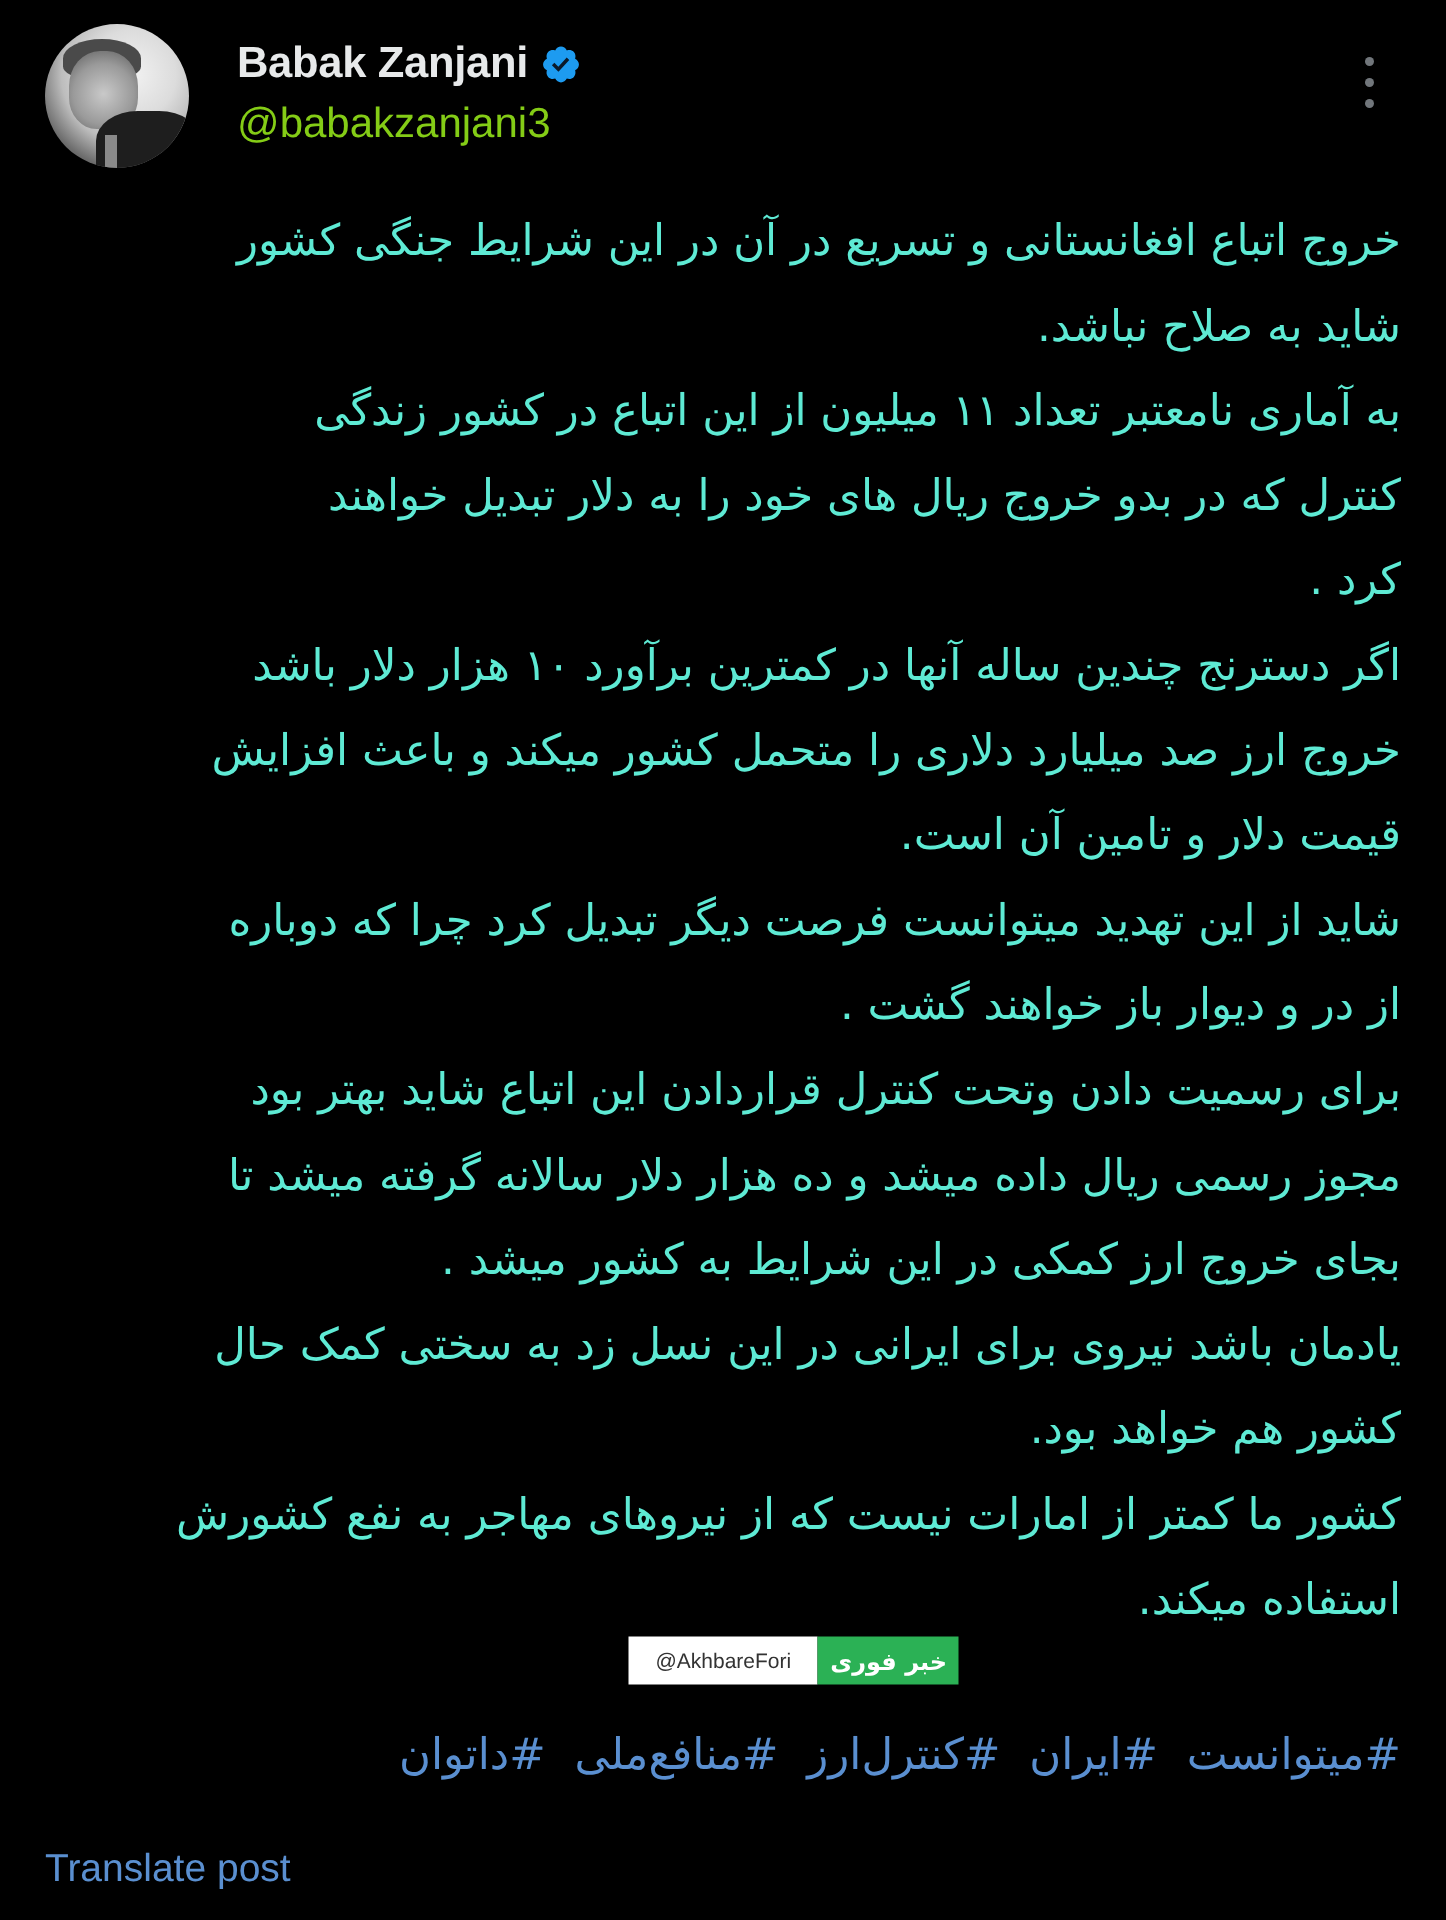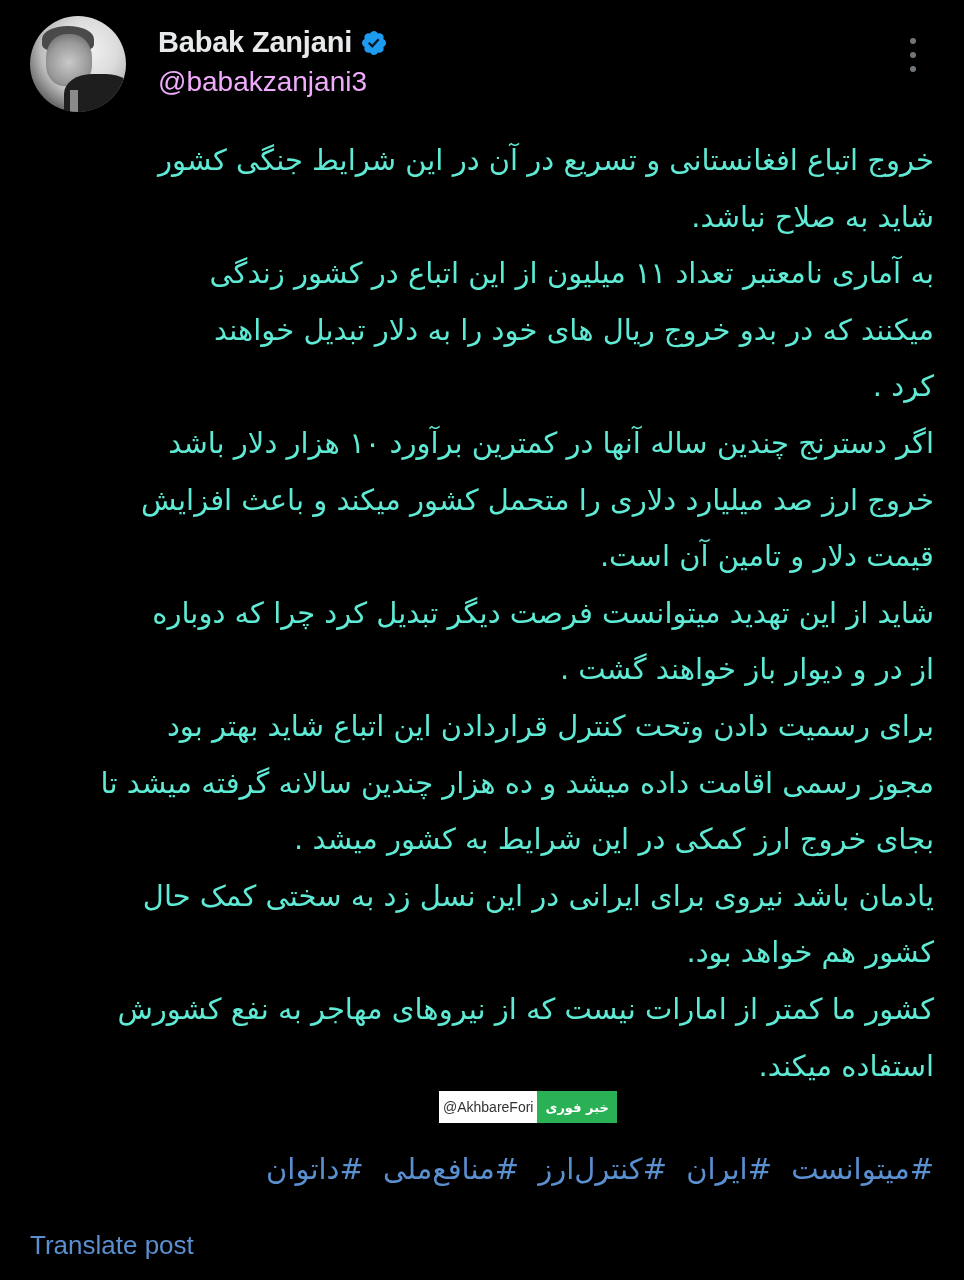--- a/index.html
+++ b/index.html
@@ -77,21 +77,21 @@
     width: 28px;
     height: 28px;
     display: inline-block;
   }
   .handle {
     position: absolute;
     left: 158px;
     top: 66px;
     font-family: "Liberation Sans", sans-serif;
     font-size: 28px;
-    color: #f0abfc;
+    color: #84cc16;
   }
   .more-btn {
     position: absolute;
     left: 906px;
     top: 38px;
     width: 14px;
     height: 34px;
     display: flex;
     flex-direction: column;
     justify-content: space-between;
@@ -127,30 +127,29 @@
     height: 32px;
     display: flex;
     flex-direction: row;
     align-items: stretch;
   }
   .wm-handle {
     background: #ffffff;
     color: #333333;
     font-family: "Liberation Sans", sans-serif;
     font-size: 14px;
-    padding: 0 4px;
-    display: flex;
-    align-items: center;
-    margin-left: 20px;
+    padding: 0 18px;
+    display: flex;
+    align-items: center;
   }
   .wm-logo {
     background: #2bb155;
     color: #ffffff;
     font-family: "DejaVu Sans", sans-serif;
-    font-size: 13px;
+    font-size: 16px;
     font-weight: bold;
     padding: 0 8px;
     display: flex;
     align-items: center;
     direction: rtl;
   }
   .hashtags {
     position: absolute;
     right: 30px;
     top: 1152px;
@@ -202,29 +201,29 @@
     <span></span>
     <span></span>
     <span></span>
   </div>
 </div>
 
 <div class="tweet-body">
   <p>خروج اتباع افغانستانی و تسریع در آن در این شرایط جنگی کشور</p>
   <p>شاید به صلاح نباشد.</p>
   <p>به آماری نامعتبر تعداد ۱۱ میلیون از این اتباع در کشور زندگی</p>
-  <p>میکنند که در بدو خروج ریال های خود را به دلار تبدیل خواهند</p>
+  <p>کنترل که در بدو خروج ریال های خود را به دلار تبدیل خواهند</p>
   <p>کرد .</p>
   <p>اگر دسترنج چندین ساله آنها در کمترین برآورد ۱۰ هزار دلار باشد</p>
   <p>خروج ارز صد میلیارد دلاری را متحمل کشور میکند و باعث افزایش</p>
   <p>قیمت دلار و تامین آن است.</p>
   <p>شاید از این تهدید میتوانست فرصت دیگر تبدیل کرد چرا که دوباره</p>
   <p>از در و دیوار باز خواهند گشت .</p>
   <p>برای رسمیت دادن وتحت کنترل قراردادن این اتباع شاید بهتر بود</p>
-  <p>مجوز رسمی اقامت داده میشد و ده هزار چندین سالانه گرفته میشد تا</p>
+  <p>مجوز رسمی ریال داده میشد و ده هزار دلار سالانه گرفته میشد تا</p>
   <p>بجای خروج ارز کمکی در این شرایط به کشور میشد .</p>
   <p>یادمان باشد نیروی برای ایرانی در این نسل زد به سختی کمک حال</p>
   <p>کشور هم خواهد بود.</p>
   <p>کشور ما کمتر از امارات نیست که از نیروهای مهاجر به نفع کشورش</p>
   <p>استفاده میکند.</p>
 </div>
 
 <div class="watermark">
   <span class="wm-handle">@AkhbareFori</span>
   <span class="wm-logo">خبر فوری</span>

